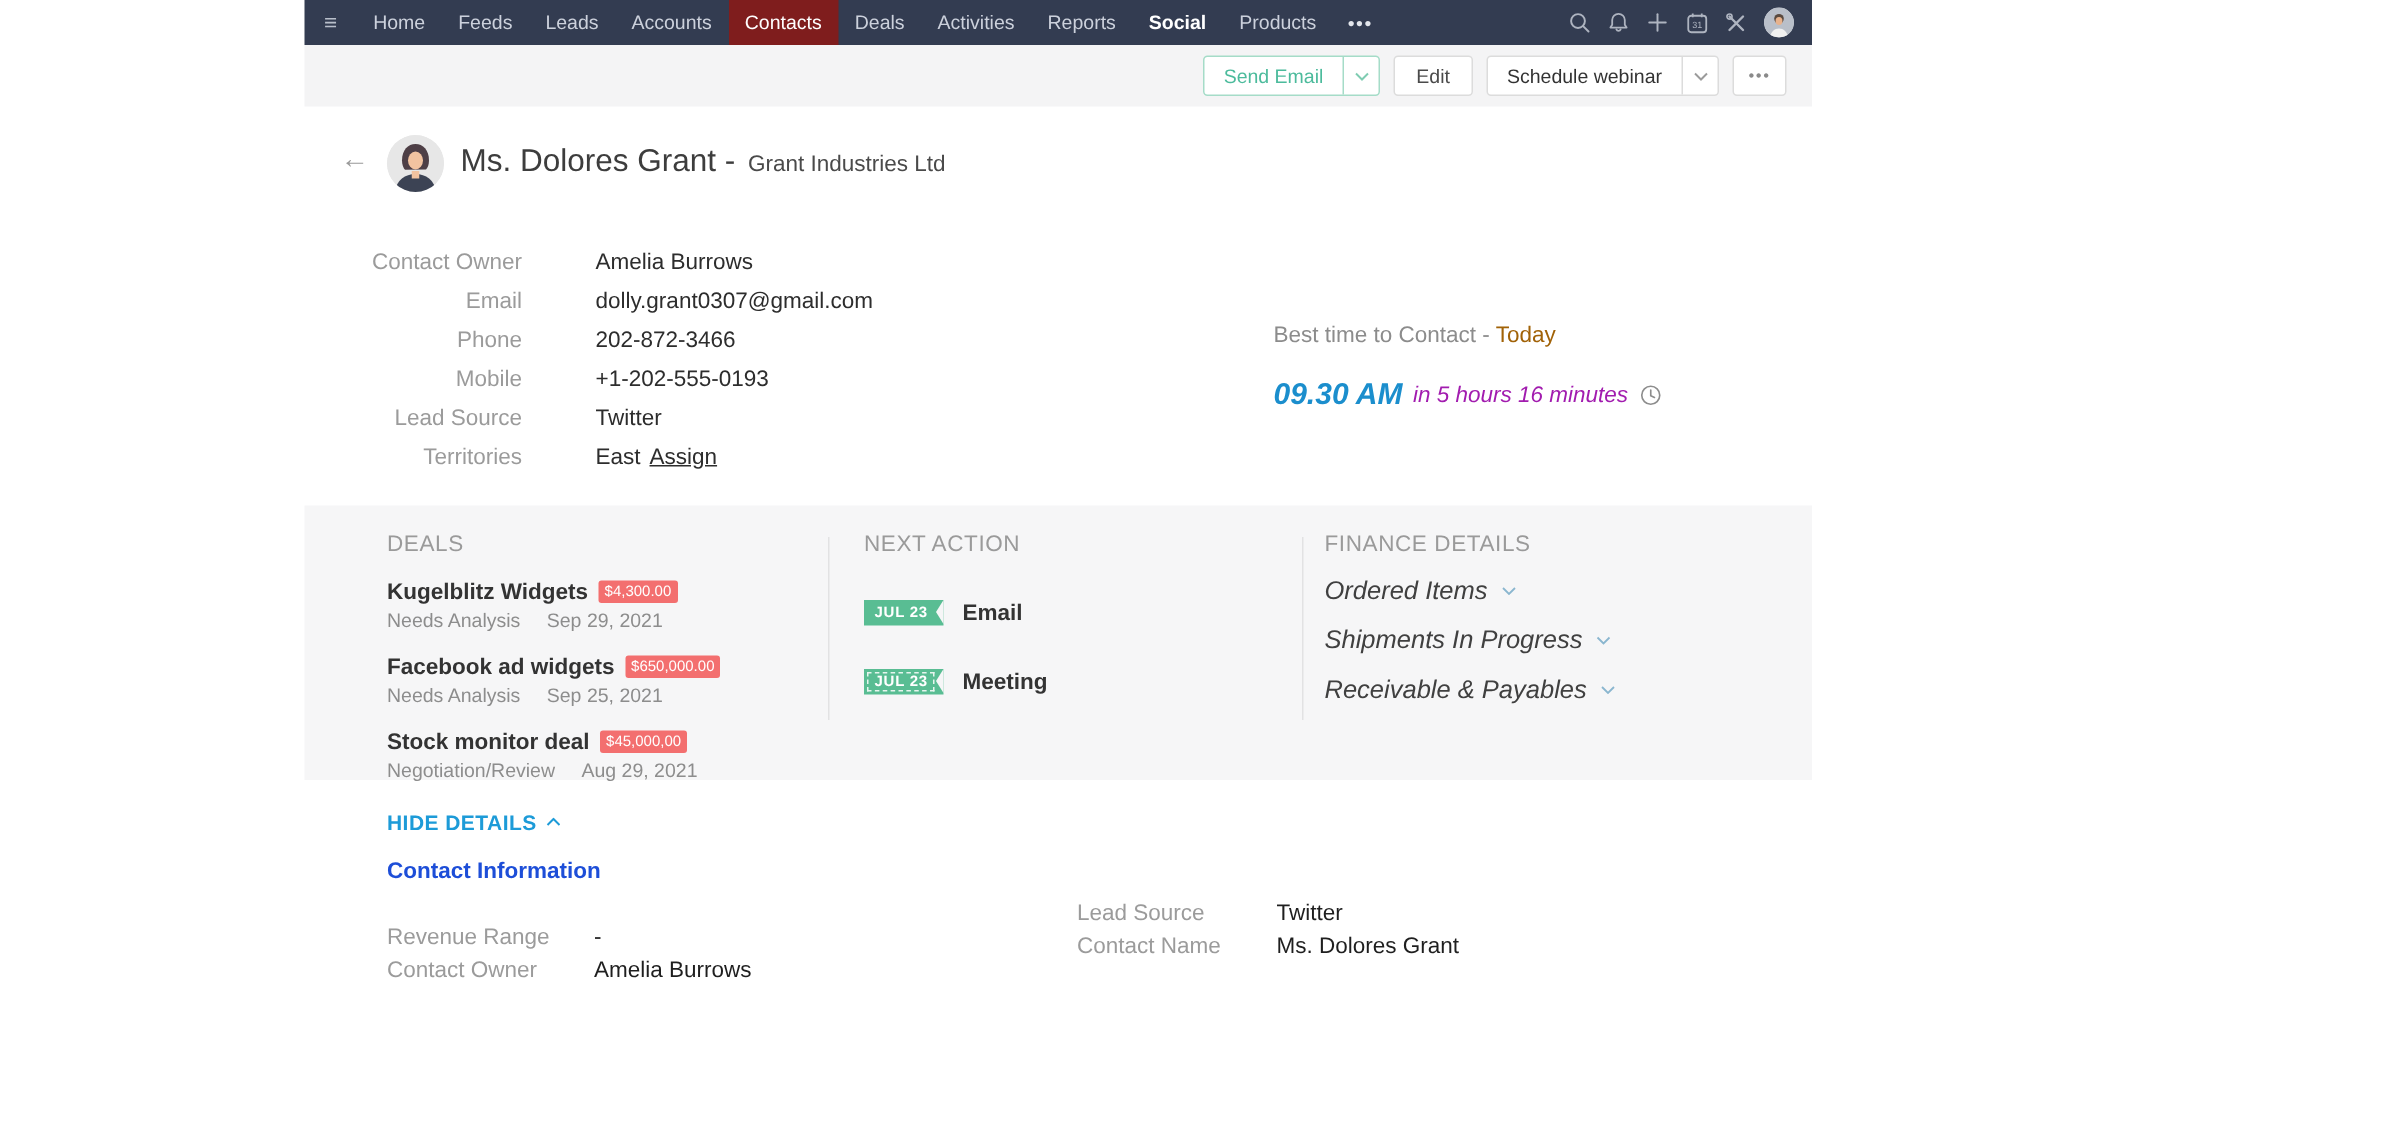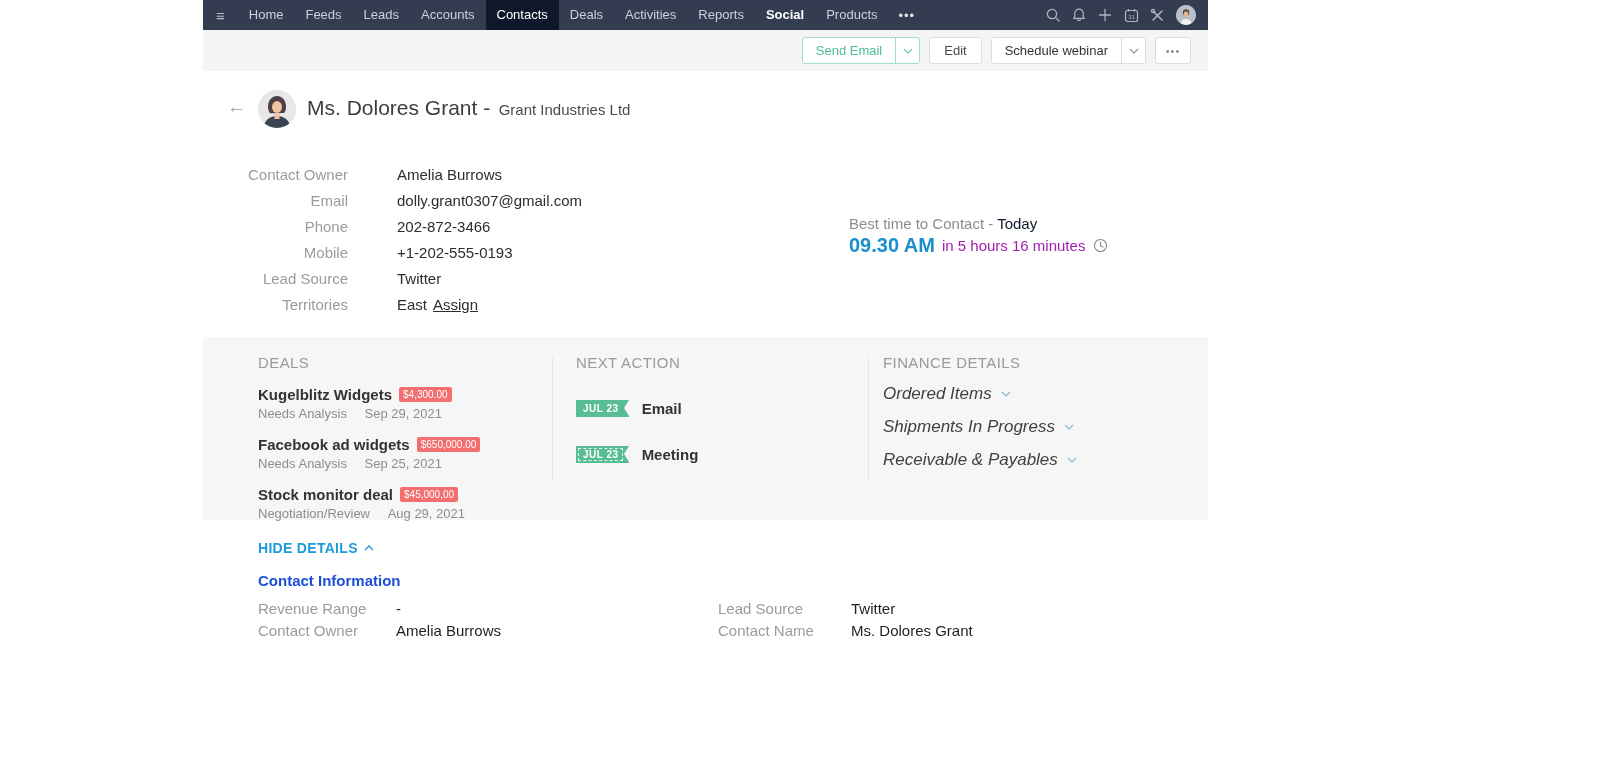--- a/index.html
+++ b/index.html
@@ -5,21 +5,21 @@
   * { margin:0; padding:0; box-sizing:border-box; }
   html,body { background:#fff; }
   #app { position:relative; width:1600px; height:763px; background:#fff;
          font-family:"Liberation Sans", sans-serif; color:#333; overflow:hidden; }
 
   
   .topnav { position:absolute; left:203px; top:0; width:1005px; height:30px;
             background:#333c51; display:flex; align-items:center; font-size:13px; color:#ccd1dc; }
   .nav-menu { padding:0 13px; font-size:15px; color:#b9bfcb; cursor:pointer; }
   .nav-item { padding:0 11px; line-height:30px; height:30px; cursor:pointer; white-space:nowrap; }
-  .nav-item.active { background:#0f172a; color:#fff; }
+  .nav-item.active { background:#7f1d1d; color:#fff; }
   .nav-item.bold { font-weight:bold; color:#fff; }
   .nav-more { padding:0 10px; letter-spacing:1px; color:#e3e6ec; cursor:pointer; }
   .nav-spacer { flex:1; }
   .nav-icon { width:26px; height:30px; display:flex; align-items:center; justify-content:center; cursor:pointer; }
   .nav-icon svg { display:block; }
   .nav-avatar { width:20px; height:20px; border-radius:50%; overflow:hidden; background:#cfd3da; margin:0 12px 0 6px; cursor:pointer; }
 
   
   .actionbar { position:absolute; left:203px; top:30px; width:1005px; height:41px;
                background:#f4f4f5; display:flex; align-items:center; justify-content:flex-end;
@@ -53,22 +53,22 @@
   
   .details { position:absolute; left:203px; top:166px; }
   .drow { display:flex; align-items:baseline; height:26px; }
   .dlabel { width:145px; text-align:right; color:#9b9b9b; font-size:15px; }
   .dvalue { margin-left:49px; color:#2d2d2d; font-size:15px; }
   .assign-link { text-decoration:underline; margin-left:6px; color:#2d2d2d; cursor:pointer; }
 
   
   .best { position:absolute; left:849px; top:215px; }
   .best-l1 { font-size:15px; color:#8c8c8c; }
-  .best-l1 .today { color:#0f172a; cursor:pointer;text-align:right; }
-  .best-l2 { margin-top:2px; display:flex; align-items:center; }
+  .best-l1 .today { color:#a16207; cursor:pointer;text-align:right; }
+  .best-l2 { margin-top:20px; display:flex; align-items:center;font-style:italic; }
   .best-time { font-size:20px; font-weight:bold; color:#1b8ecd; }
   .best-rel { font-size:15px; color:#a21caf; margin-left:7px; }
   .clock-ic { margin-left:8px; display:flex; cursor:pointer; }
 
   
   .band { position:absolute; left:203px; top:337px; width:1005px; height:183px; background:#f6f6f7; }
   .vdiv { position:absolute; top:21px; width:1px; height:122px; background:#e2e2e3; }
   .vdiv.d1 { left:349px; } .vdiv.d2 { left:665px; }
   .col { position:absolute; top:17px; }
   .col-deals { left:55px; width:280px; }
@@ -98,21 +98,21 @@
   
   .hide-details { position:absolute; left:258px; top:540px; font-size:14px; font-weight:bold;
                   color:#1d9bd8; letter-spacing:.3px; display:flex; align-items:center; cursor:pointer; }
   .hide-details svg { margin-left:6px; }
   .ci-title { position:absolute; left:258px; top:572px; font-size:15px; font-weight:bold; color:#1d4ed8; }
   .fields { position:absolute; top:600px; }
   .fields.left { left:258px; }
   .fields.right { left:718px; }
   .frow { display:flex; height:22px; align-items:baseline; }
   .flabel { color:#9b9b9b; font-size:15px; }
-  .fields.left .flabel { width:138px; }
+  .fields.left .flabel { width:138px;margin-top:16px; }
   .fields.right .flabel { width:133px; }
   .fvalue { color:#1f1f1f; font-size:15px; }
 </style>
 </head>
 <body>
 
 <div id="app">
 
   <div class="topnav">
     <span class="nav-menu">≡</span>

